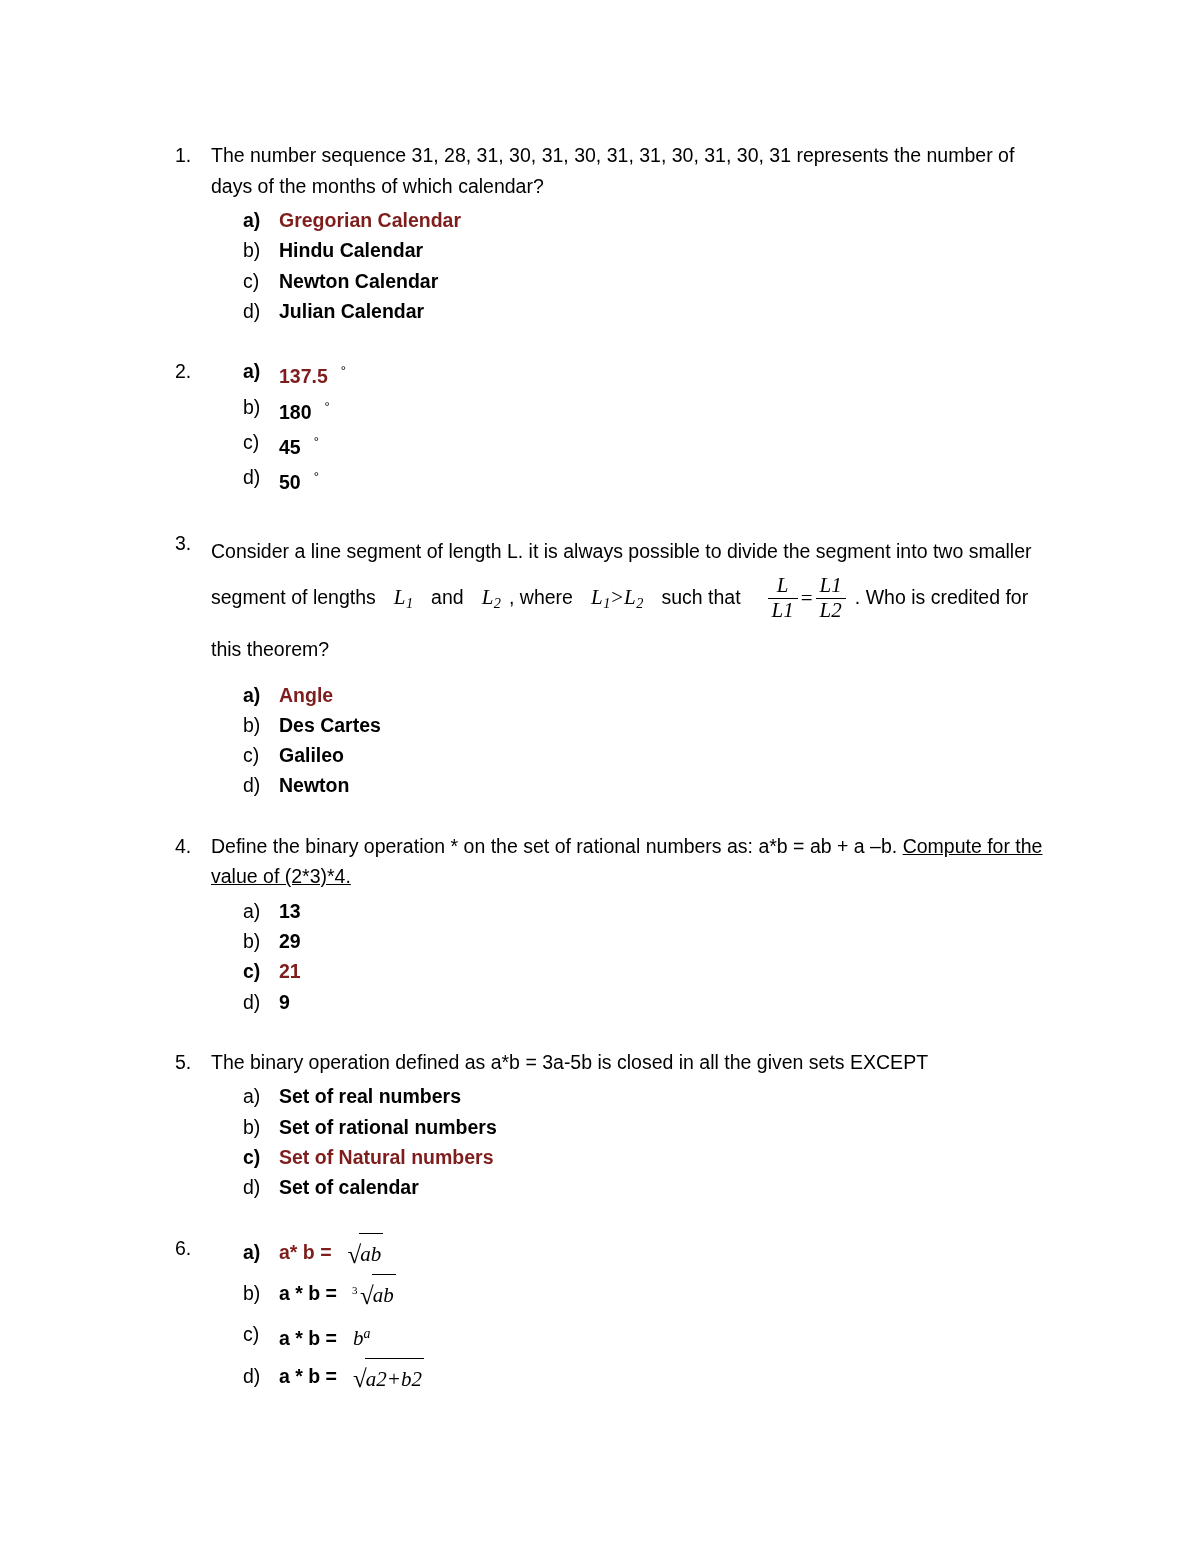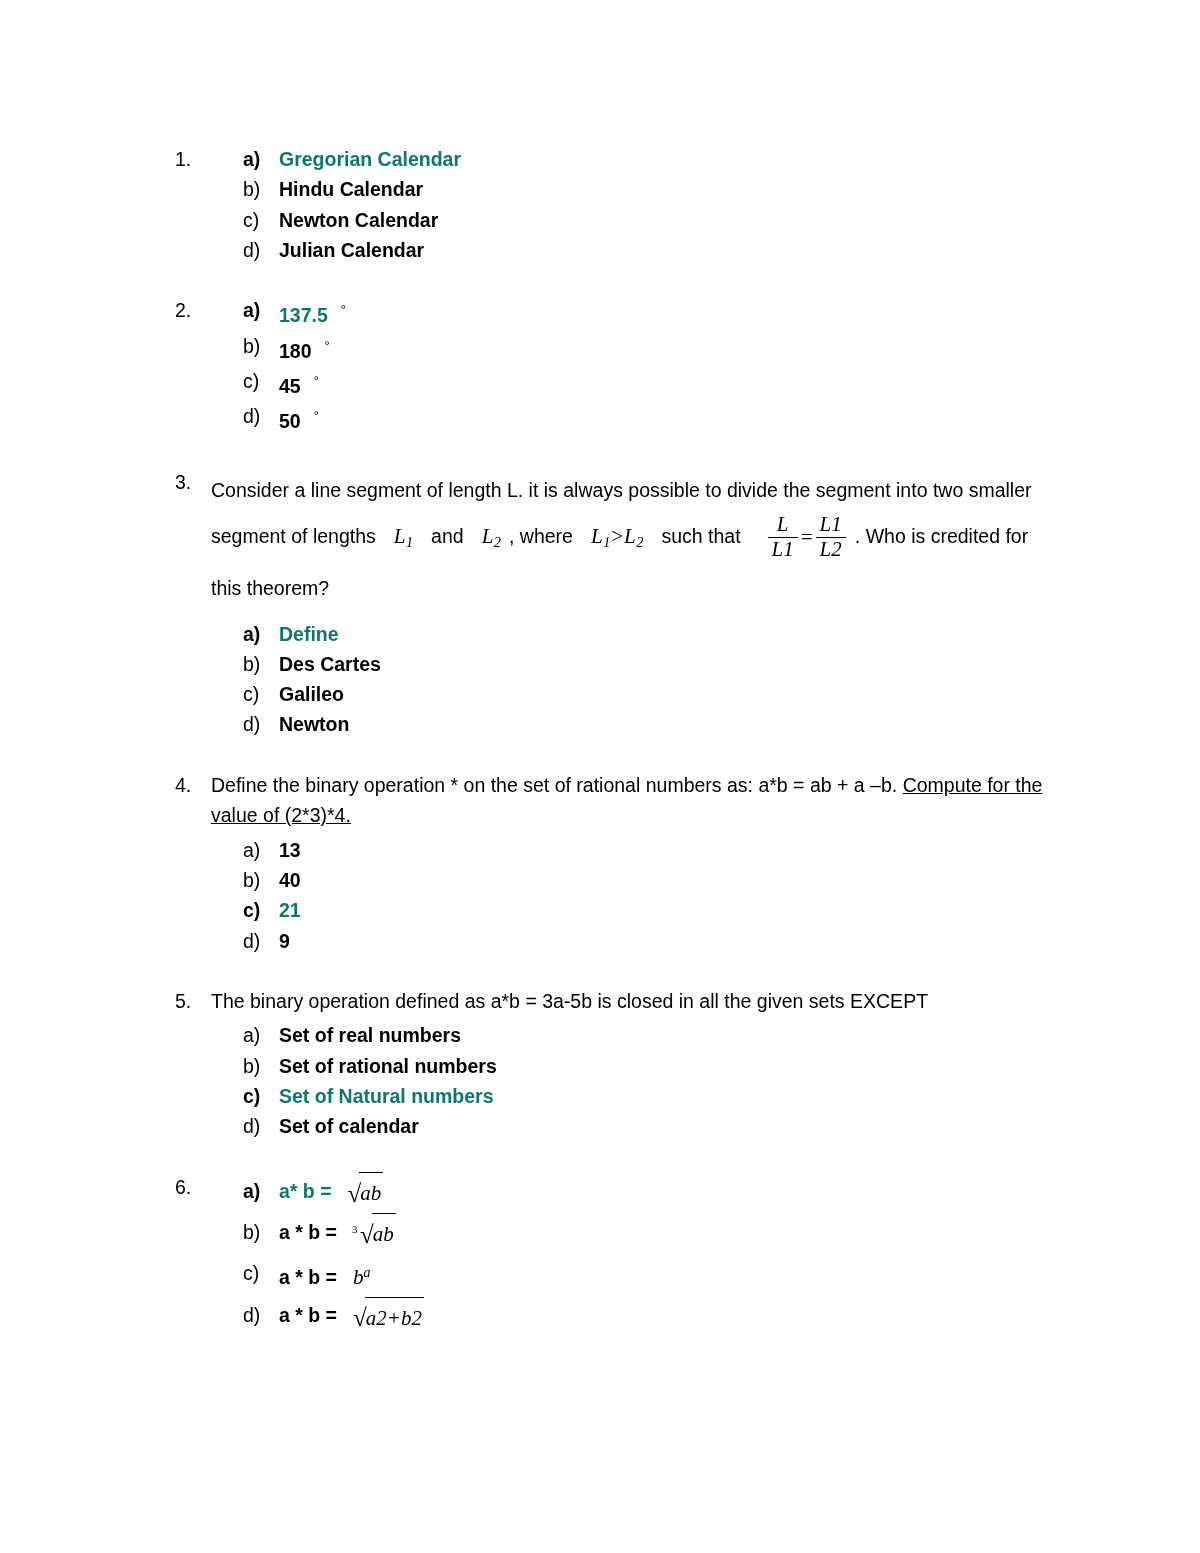--- a/index.html
+++ b/index.html
@@ -68,21 +68,21 @@
   }
   .opt .otext {
     display: inline-block;
     font-weight: bold;
   }
   .correct .letter,
   .correct .otext {
     font-weight: bold;
   }
   .correct .otext {
-    color: #0f766e;
+    color: #7f1d1d;
   }
   .correct .letter {
     color: #000000;
   }
   .u { text-decoration: underline; }
 
   
   .math {
     font-family: "Liberation Serif", serif;
     font-style: italic;
@@ -167,20 +167,21 @@
   .gap24 { display: inline-block; width: 26px; }
 </style>
 </head>
 <body>
 
 <div class="page">
   <ol class="qlist">
 
     <li class="qitem">
       <span class="qnum">1.</span>
+      <div class="qtext">The number sequence 31, 28, 31, 30, 31, 30, 31, 31, 30, 31, 30, 31 represents the number of days of the months of which calendar?</div>
       <ul class="opts">
         <li class="opt correct">
           <span class="letter">a)</span>
           <span class="otext">Gregorian Calendar</span>
         </li>
         <li class="opt">
           <span class="letter">b)</span>
           <span class="otext">Hindu Calendar</span>
         </li>
         <li class="opt">
@@ -215,21 +216,21 @@
         </li>
       </ul>
     </li>
 
     <li class="qitem" style="margin-top:30px;">
       <span class="qnum">3.</span>
       <div class="qtext mathline" style="max-width:880px;"><span>Consider a line segment of length L. it is always possible to divide the segment into two smaller segment of lengths</span><span class="gap16"></span><span class="math"><span>L</span><span class="sub">1</span></span><span class="gap16"></span><span>and</span><span class="gap16"></span><span class="math"><span>L</span><span class="sub">2</span></span><span class="gap8"></span><span>, where</span><span class="gap16"></span><span class="math"><span>L</span><span class="sub">1</span><span class="op">&gt;</span><span>L</span><span class="sub">2</span></span><span class="gap16"></span><span>such that</span><span class="gap24"></span><span class="frac"><span class="num">L</span><span class="den"><span>L</span><span class="sub">1</span></span></span><span class="eqsign">=</span><span class="frac"><span class="num"><span>L</span><span class="sub">1</span></span><span class="den"><span>L</span><span class="sub">2</span></span></span><span class="gap8"></span><span>. Who is credited for this theorem?</span></div>
       <ul class="opts" style="margin-top:8px;">
         <li class="opt correct">
           <span class="letter">a)</span>
-          <span class="otext">Define</span>
+          <span class="otext">Angle</span>
         </li>
         <li class="opt">
           <span class="letter">b)</span>
           <span class="otext">Des Cartes</span>
         </li>
         <li class="opt">
           <span class="letter">c)</span>
           <span class="otext">Galileo</span>
         </li>
         <li class="opt">
@@ -242,21 +243,21 @@
     <li class="qitem" style="margin-top:30px;">
       <span class="qnum">4.</span>
       <div class="qtext" style="max-width:860px;"><span>Define the binary operation * on the set of rational numbers as: a*b = ab + a –b. </span><span class="u">Compute for the value of (2*3)*4.</span></div>
       <ul class="opts">
         <li class="opt">
           <span class="letter">a)</span>
           <span class="otext">13</span>
         </li>
         <li class="opt">
           <span class="letter">b)</span>
-          <span class="otext">40</span>
+          <span class="otext">29</span>
         </li>
         <li class="opt correct">
           <span class="letter">c)</span>
           <span class="otext">21</span>
         </li>
         <li class="opt">
           <span class="letter">d)</span>
           <span class="otext">9</span>
         </li>
       </ul>

